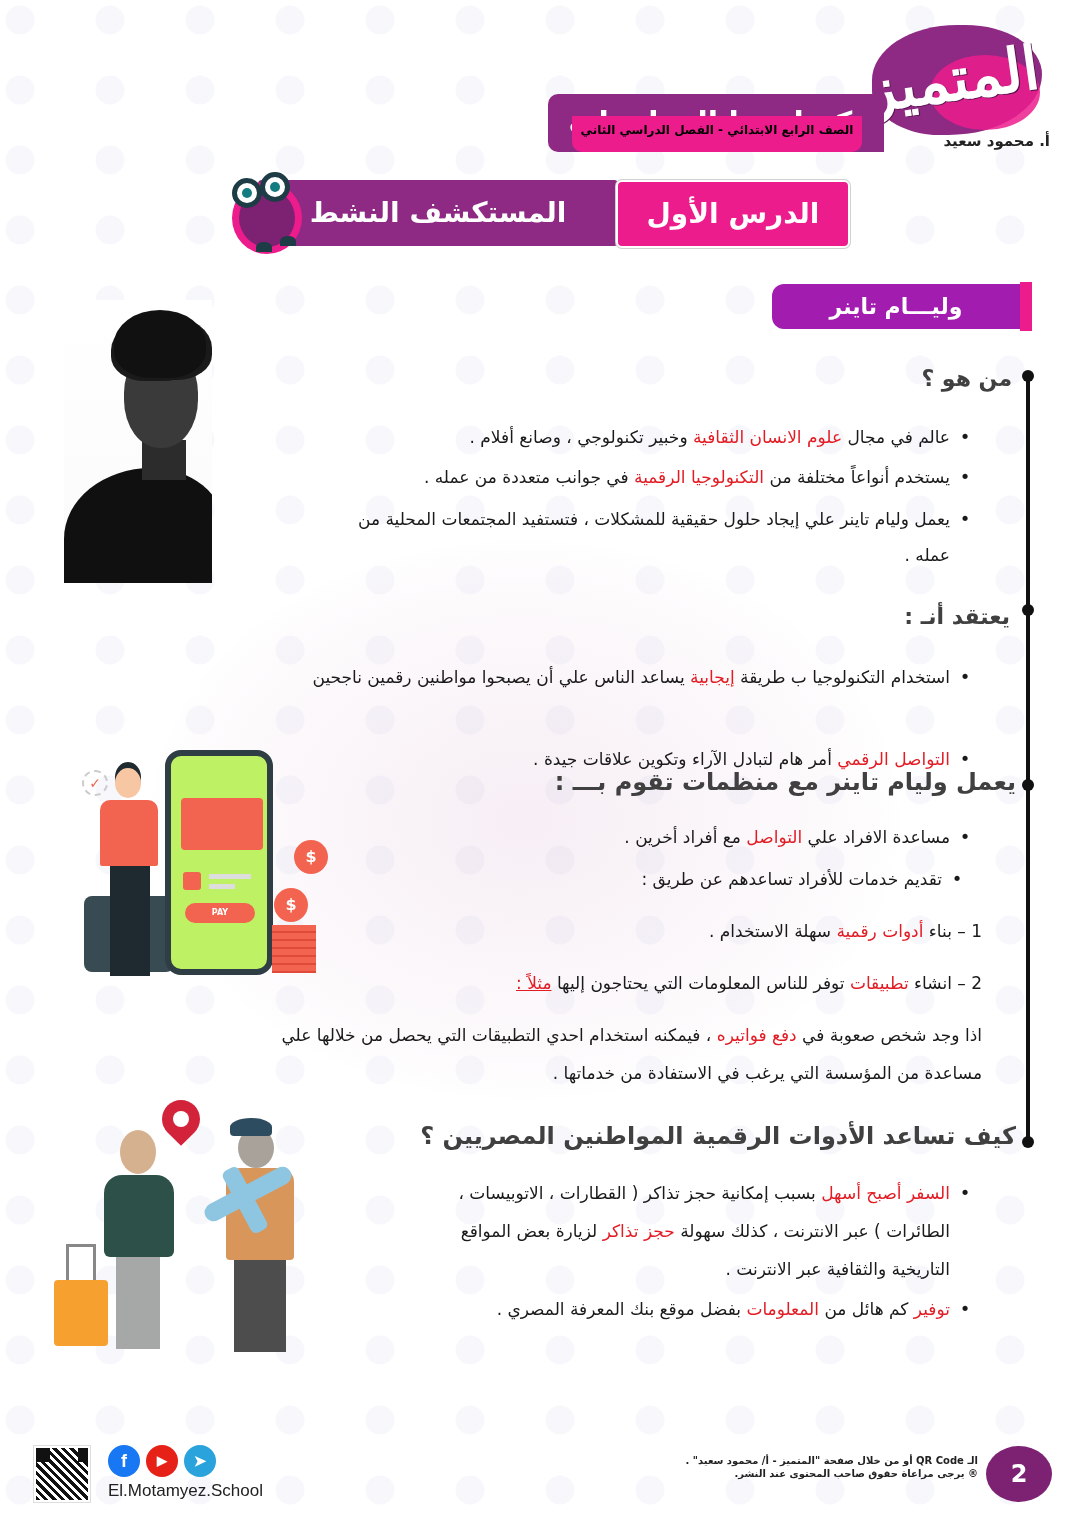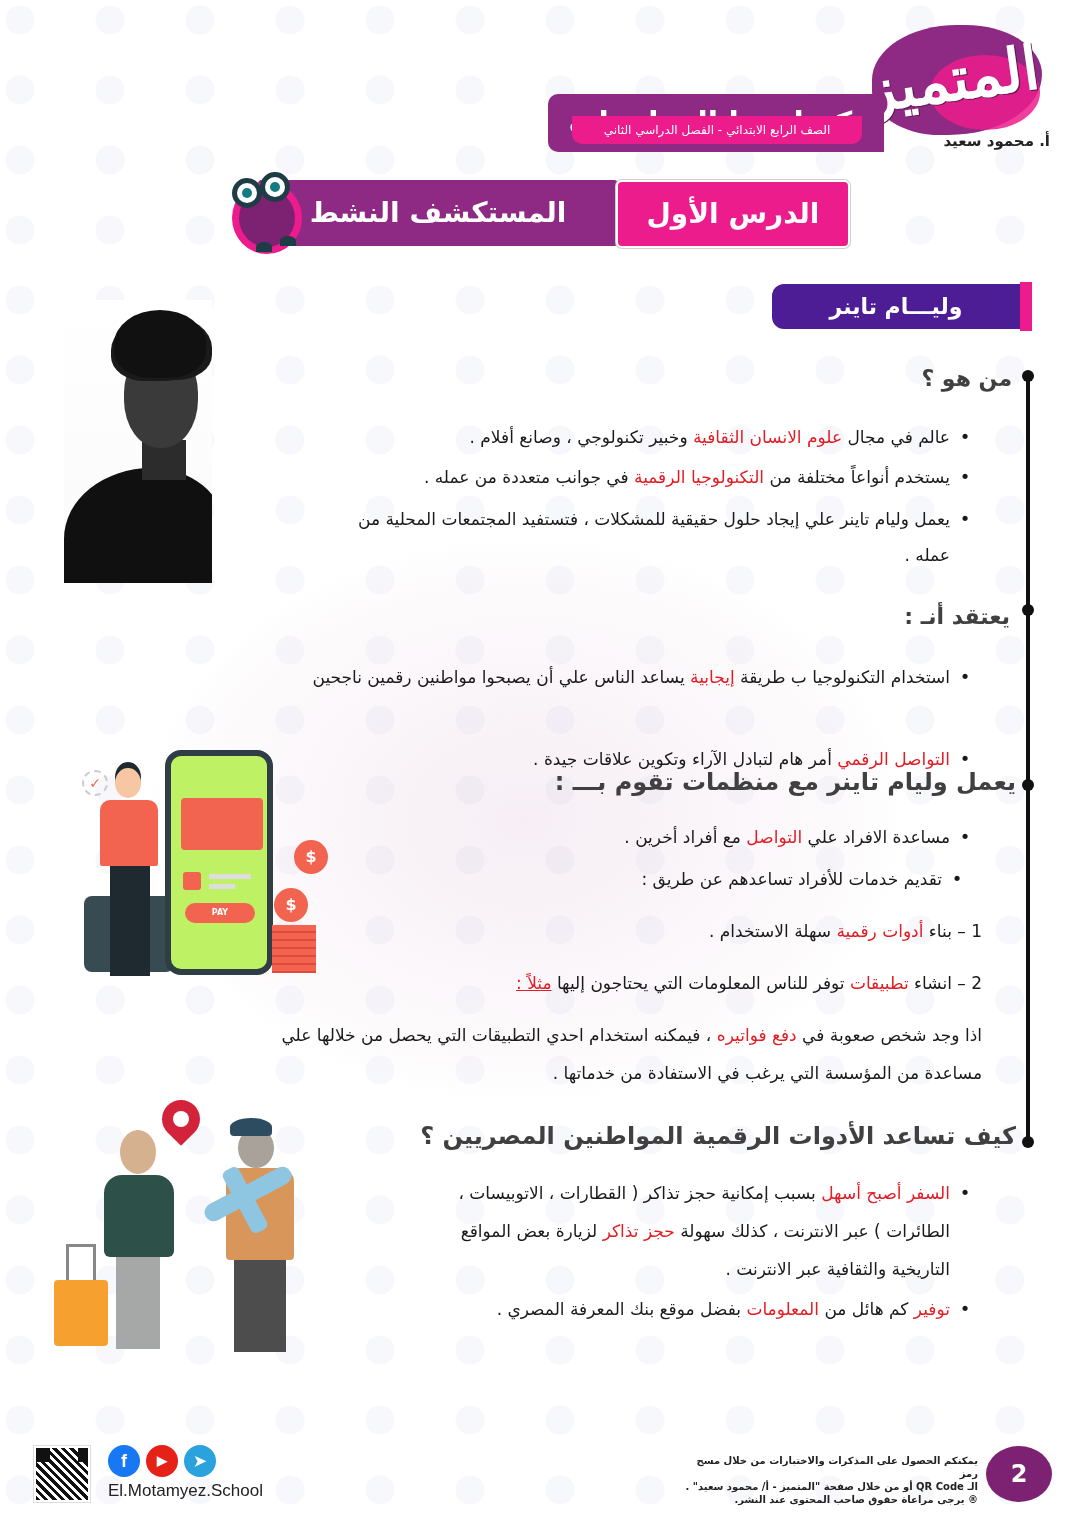--- a/index.html
+++ b/index.html
@@ -48,23 +48,23 @@
     position: absolute; left: 900px; top: 132px; width: 150px;
     font-size: 15px; font-weight: bold; color: #222; direction: rtl; text-align: right;
   }
   .title-bar {
     position: absolute; left: 548px; top: 58px; width: 336px; height: 58px;
     background: #8e2a83; border-radius: 10px 0 0 10px;
     color: #fff; font-weight: bold; font-size: 30px; line-height: 58px;
     text-align: center; direction: rtl; margin-top: 36px;
   }
   .subtitle-bar {
-    position: absolute; left: 572px; top: 116px; width: 290px; height: 28px;
+    position: absolute; left: 572px; top: 116px; width: 290px; height: 36px;
     background: #ec1c8c; border-radius: 0 0 10px 10px;
-    color: #ffffff; font-weight: normal; font-size: 12px; line-height: 28px;
+    color: #000000; font-weight: bold; font-size: 12px; line-height: 28px;
     text-align: center; direction: rtl;
   }
 
   
   .banner-purple {
     position: absolute; left: 258px; top: 180px; width: 360px; height: 66px;
     background: #8e2a83; border-radius: 4px;
     color: #fff; font-weight: bold; font-size: 28px; line-height: 66px;
     text-align: center; direction: rtl;
   }
@@ -87,21 +87,21 @@
     content: ""; position: absolute; left: 5px; top: 5px; width: 10px; height: 10px;
     border-radius: 50%; background: #127c80;
   }
   .owl-foot {
     position: absolute; width: 16px; height: 10px; border-radius: 50% 50% 0 0; background: #1e3c46;
   }
 
   
   .name-tag {
     position: absolute; left: 772px; top: 284px; width: 248px; height: 45px;
-    background: #4c1d95; border-radius: 12px 0 0 12px;
+    background: #a21caf; border-radius: 12px 0 0 12px;
     color: #fff; font-weight: bold; font-size: 22px; line-height: 45px;
     text-align: center; direction: rtl;
   }
   .name-tag-accent {
     position: absolute; left: 1020px; top: 282px; width: 12px; height: 49px; background: #ec1c8c;
   }
 
   
   .timeline-line {
     position: absolute; left: 1026px; top: 373px; width: 4px; height: 772px; background: #111;
@@ -379,21 +379,20 @@
   <div class="oldman-pants"></div>
   <div class="oldman-coat"></div>
   <div class="oldman-head"></div>
   <div class="oldman-cap"></div>
   <div class="plane-wing"></div>
   <div class="plane"></div>
 </div>
 
 <div class="page-num">2</div>
 <div class="footer-note">
-  <div>يمكنكم الحصول على المذكرات والاختبارات من خلال مسح رمز</div>
   <div>الـ QR Code أو من خلال صفحة "المتميز - أ/ محمود سعيد" .</div>
   <div>® يرجى مراعاة حقوق صاحب المحتوى عند النشر.</div>
 </div>
 <div class="qr"></div>
 <div class="social" style="left:108px;top:1445px;background:#1877f2;">f</div>
 <div class="social" style="left:146px;top:1445px;background:#e62117;font-size:13px;">▶</div>
 <div class="social" style="left:184px;top:1445px;background:#2aa3dc;font-size:15px;">➤</div>
 <div class="social-site">El.Motamyez.School</div>
 
 </body></html>

